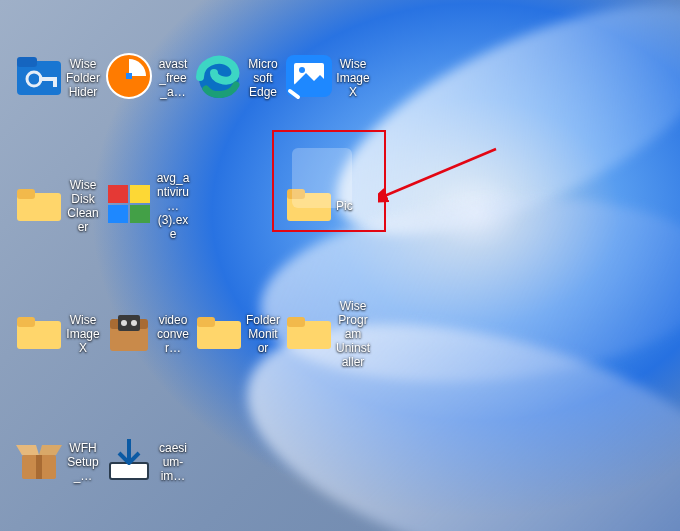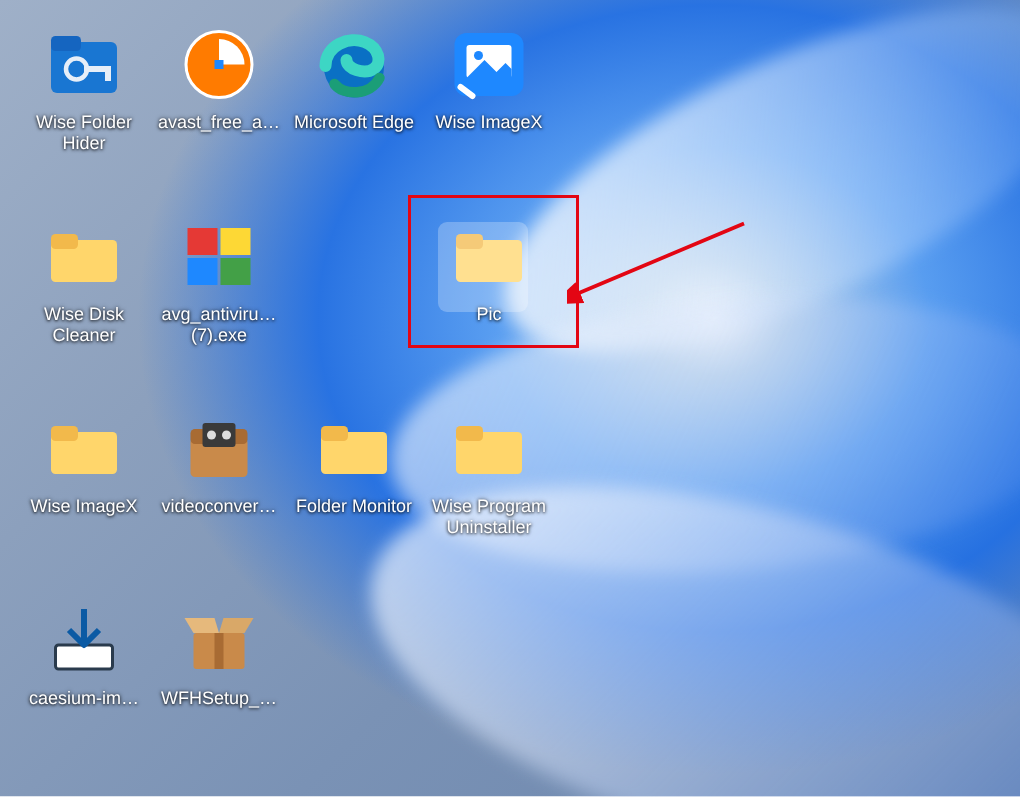--- a/index.html
+++ b/index.html
@@ -41,21 +41,21 @@
     grid-template-rows: repeat(4, 126px);
     column-gap: 2px;
     row-gap: 2px;
     padding: 10px 0 0 12px;
     align-content: start;
     justify-content: start;
   }
   .icon {
     width: 88px;
     display: flex;
-    flex-direction: column;
+    flex-direction: row;
     align-items: center;
     text-align: center;
     padding-top: 6px;
     cursor: default;
   }
   .icon .img {
     width: 54px; height: 54px;
     display: flex; align-items: center; justify-content: center;
   }
   .icon .label {
@@ -168,21 +168,21 @@
 
   <div class="icon">
     <div class="img">
       <svg width="54" height="54" viewBox="0 0 54 54">
         <rect x="6" y="8" width="20" height="18" fill="#e53935"></rect>
         <rect x="28" y="8" width="20" height="18" fill="#fdd835"></rect>
         <rect x="6" y="28" width="20" height="18" fill="#1e88ff"></rect>
         <rect x="28" y="28" width="20" height="18" fill="#43a047"></rect>
       </svg>
     </div>
-    <div class="label">avg_antiviru…(7).exe</div>
+    <div class="label">avg_antiviru…(3).exe</div>
   </div>
 
   <div class="icon empty">
     <div class="img"></div>
     <div class="label"></div>
   </div>
 
   <div class="icon">
     <div class="img">
       <svg width="54" height="54" viewBox="0 0 54 54">
@@ -233,38 +233,38 @@
         <rect x="5" y="16" width="44" height="28" rx="3" fill="#ffd66b"></rect>
         <rect x="5" y="12" width="18" height="10" rx="3" fill="#f2b94b"></rect>
       </svg>
     </div>
     <div class="label">Wise Program Uninstaller</div>
   </div>
 
   <div class="icon">
     <div class="img">
       <svg width="54" height="54" viewBox="0 0 54 54">
-        <rect x="8" y="30" width="38" height="16" rx="2" fill="#fff" stroke="#2a3b4d" stroke-width="2"></rect>
-        <path d="M27 6 V28" stroke="#0b5aa4" stroke-width="4"></path>
-        <path d="M17 20 L27 30 L37 20" fill="none" stroke="#0b5aa4" stroke-width="4" stroke-linejoin="round"></path>
-      </svg>
-    </div>
-    <div class="label">caesium-im…</div>
-  </div>
-
-  <div class="icon">
-    <div class="img">
-      <svg width="54" height="54" viewBox="0 0 54 54">
         <rect x="10" y="22" width="34" height="24" rx="2" fill="#c98a4a"></rect>
         <polygon points="10,22 4,12 24,12 27,22" fill="#e6b97c"></polygon>
         <polygon points="44,22 50,12 30,12 27,22" fill="#d9a868"></polygon>
         <rect x="24" y="22" width="6" height="24" fill="#a86b33"></rect>
       </svg>
     </div>
     <div class="label">WFHSetup_…</div>
+  </div>
+
+  <div class="icon">
+    <div class="img">
+      <svg width="54" height="54" viewBox="0 0 54 54">
+        <rect x="8" y="30" width="38" height="16" rx="2" fill="#fff" stroke="#2a3b4d" stroke-width="2"></rect>
+        <path d="M27 6 V28" stroke="#0b5aa4" stroke-width="4"></path>
+        <path d="M17 20 L27 30 L37 20" fill="none" stroke="#0b5aa4" stroke-width="4" stroke-linejoin="round"></path>
+      </svg>
+    </div>
+    <div class="label">caesium-im…</div>
   </div>
 
 </div>
 
 <div class="ghost"></div>
 
 <div class="highlight-box"></div>
 
 <svg class="arrow" width="120" height="60" viewBox="0 0 120 60">
   <defs>

